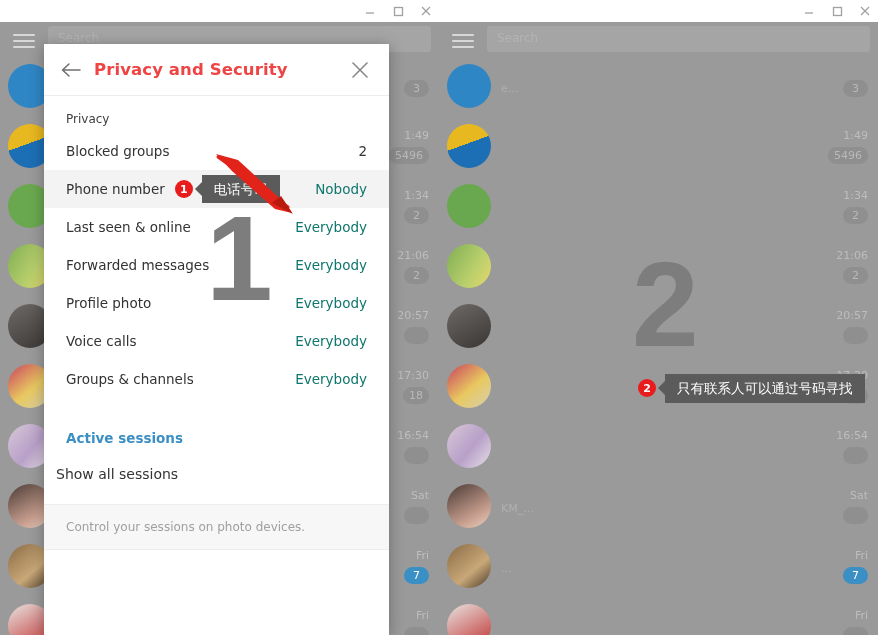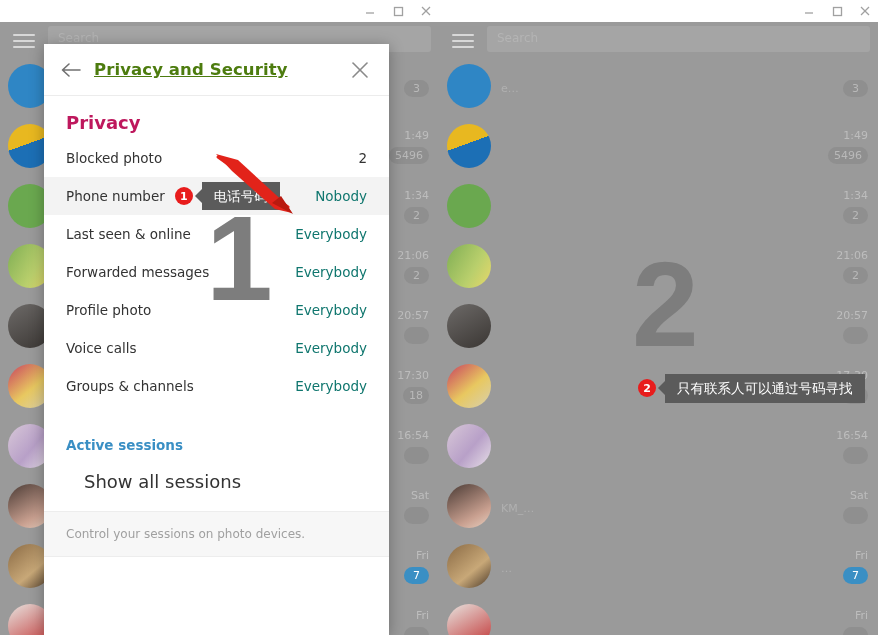--- a/index.html
+++ b/index.html
@@ -52,25 +52,25 @@
     box-shadow:0 2px 14px rgba(0,0,0,.30);
     overflow:hidden;
   }
   .dlg-left{left:44px;top:44px;width:345px;height:591px;}
 
   .dlg-header{
     height:52px;display:flex;align-items:center;padding:0 18px 0 14px;
     border-bottom:1px solid #ececec;box-sizing:border-box;
   }
   .back-icon{width:26px;height:26px;flex:0 0 26px;display:flex;align-items:center;justify-content:center;cursor:pointer;}
-  .dlg-title{flex:1 1 auto;font-size:16.5px;font-weight:bold;color:#4d7c0f;padding-left:10px;letter-spacing:.1px;text-decoration:underline;}
+  .dlg-title{flex:1 1 auto;font-size:16.5px;font-weight:bold;color:#ef4444;padding-left:10px;letter-spacing:.1px;}
   .close-icon{width:22px;height:22px;flex:0 0 22px;display:flex;align-items:center;justify-content:center;cursor:pointer;}
 
   .section-title{
-    font-size:18px;color:#be185d;font-weight:bold;padding:16px 22px 6px 22px;
+    font-size:12px;color:#404040;font-weight:normal;padding:16px 22px 6px 22px;
   }
 
   .row{
     display:flex;align-items:center;height:38px;padding:0 22px;box-sizing:border-box;
     font-size:13.5px;color:#333;position:relative;cursor:pointer;
   }
   .row.hl{background:#f3f3f3;align-items:center;}
   .row .lbl{flex:0 0 auto;}
   .row .val{margin-left:auto;color:#0f766e;font-size:13.5px;}
   .row .val.plain{color:#333;}
@@ -79,22 +79,22 @@
     background:#f7f7f7;border-top:1px solid #ededed;border-bottom:1px solid #ededed;
     font-size:12px;color:#a0a0a0;padding:15px 22px;
   }
   .spacer{height:10px;}
 
   .link-row{
     display:flex;align-items:center;height:36px;padding:0 22px;box-sizing:border-box;
     font-size:13.5px;color:#3a8fc4;font-weight:bold;cursor:pointer;
   }
   .plain-row{
-    display:flex;align-items:center;height:36px;padding:0 40px;box-sizing:border-box;
-    font-size:18px;color:#333;cursor:pointer;
+    display:flex;align-items:center;height:36px;padding:0 12px;box-sizing:border-box;
+    font-size:14px;color:#333;cursor:pointer;
   }
 
   
   .num-badge{
     width:18px;height:18px;border-radius:50%;background:#e81c1c;color:#fff;
     font-size:11px;font-weight:bold;display:flex;align-items:center;justify-content:center;
     flex:0 0 18px;
   }
   .tooltip{
     background:#5b5b5b;color:#ffffff;font-size:13.5px;
@@ -280,21 +280,21 @@
           <svg width="18" height="18" viewBox="0 0 18 18">
               <line x1="2" y1="2" x2="16" y2="16" stroke="#8a8a8a" stroke-width="1.6" stroke-linecap="round"></line>
               <line x1="16" y1="2" x2="2" y2="16" stroke="#8a8a8a" stroke-width="1.6" stroke-linecap="round"></line>
             </svg>
         </div>
       </div>
 
       <div class="section-title">Privacy</div>
 
       <div class="row">
-        <span class="lbl">Blocked photo</span>
+        <span class="lbl">Blocked groups</span>
         <span class="val plain">2</span>
       </div>
 
       <div class="row hl">
         <span class="lbl">Phone number</span>
         <span class="anno-wrap">
           <span class="num-badge">1</span>
           <span class="tooltip">电话号码</span>
         </span>
         <span class="val">Nobody</span>

